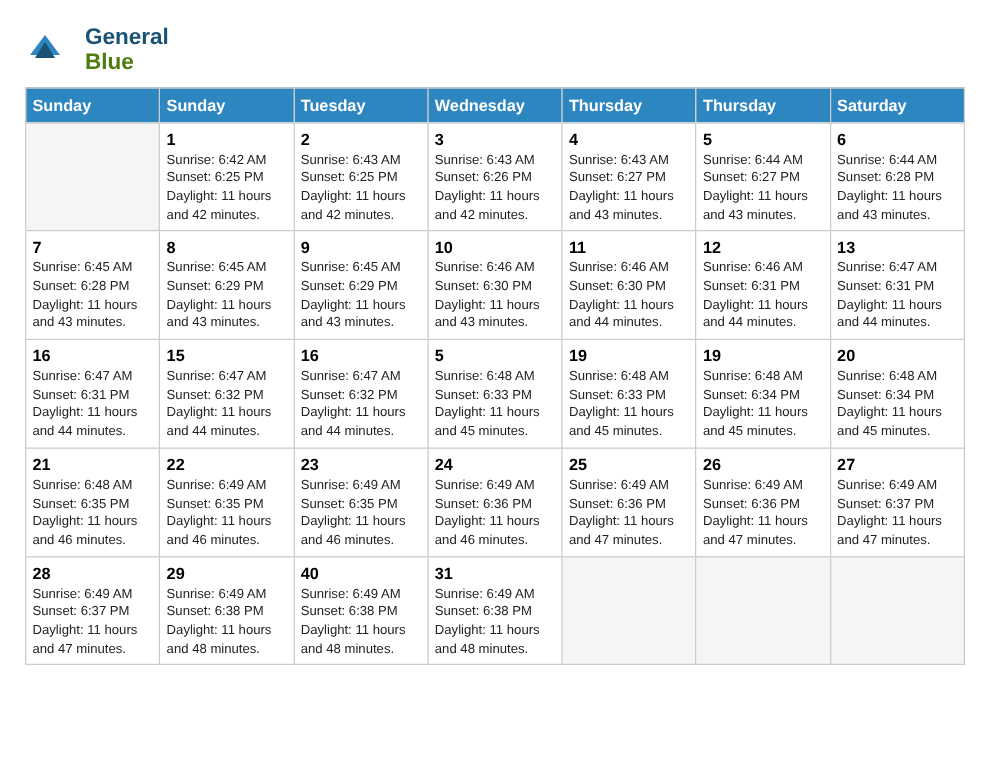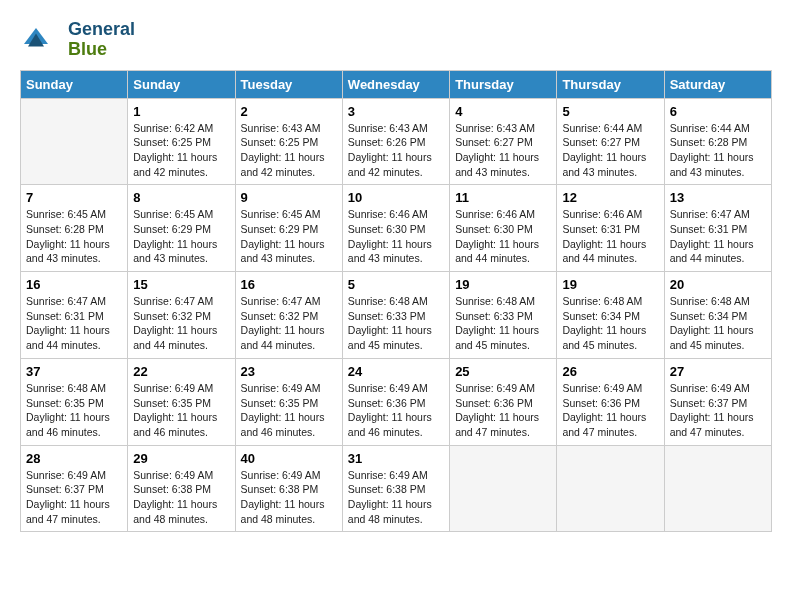--- a/index.html
+++ b/index.html
@@ -241,21 +241,21 @@
         </td>
         <td>
           <span class="day-number">20</span>
           <div class="cell-info">
             Sunrise: 6:48 AM<br>Sunset: 6:34 PM<br>Daylight: 11 hours and 45 minutes.
           </div>
         </td>
       </tr>
       <tr>
         <td>
-          <span class="day-number">37</span>
+          <span class="day-number">21</span>
           <div class="cell-info">
             Sunrise: 6:48 AM<br>Sunset: 6:35 PM<br>Daylight: 11 hours and 46 minutes.
           </div>
         </td>
         <td>
           <span class="day-number">22</span>
           <div class="cell-info">
             Sunrise: 6:49 AM<br>Sunset: 6:35 PM<br>Daylight: 11 hours and 46 minutes.
           </div>
         </td>

